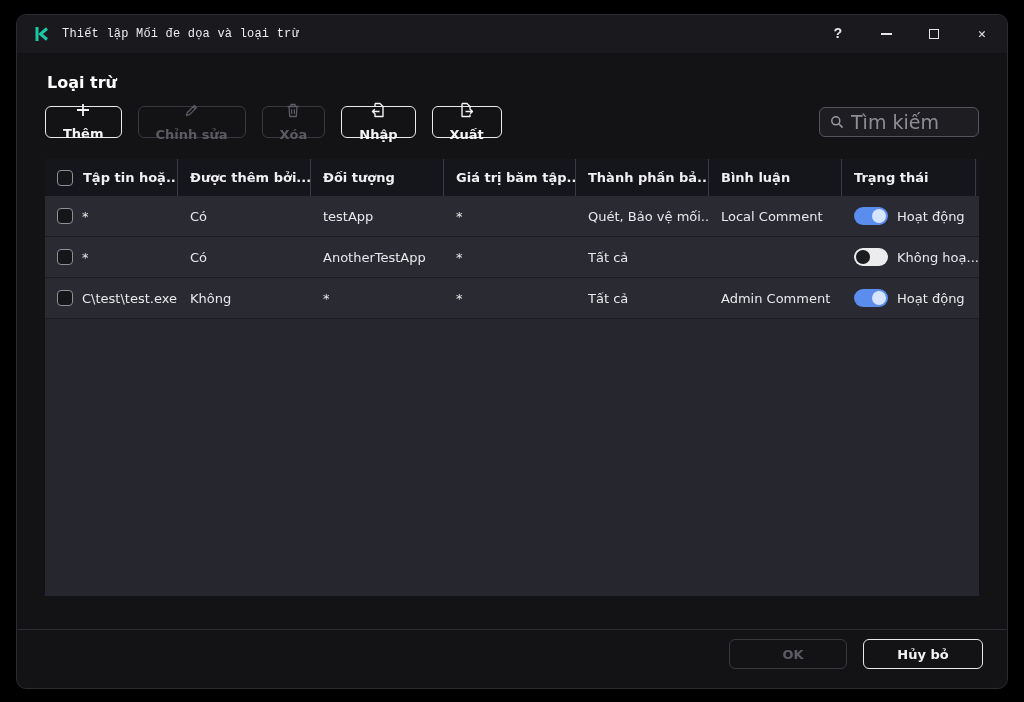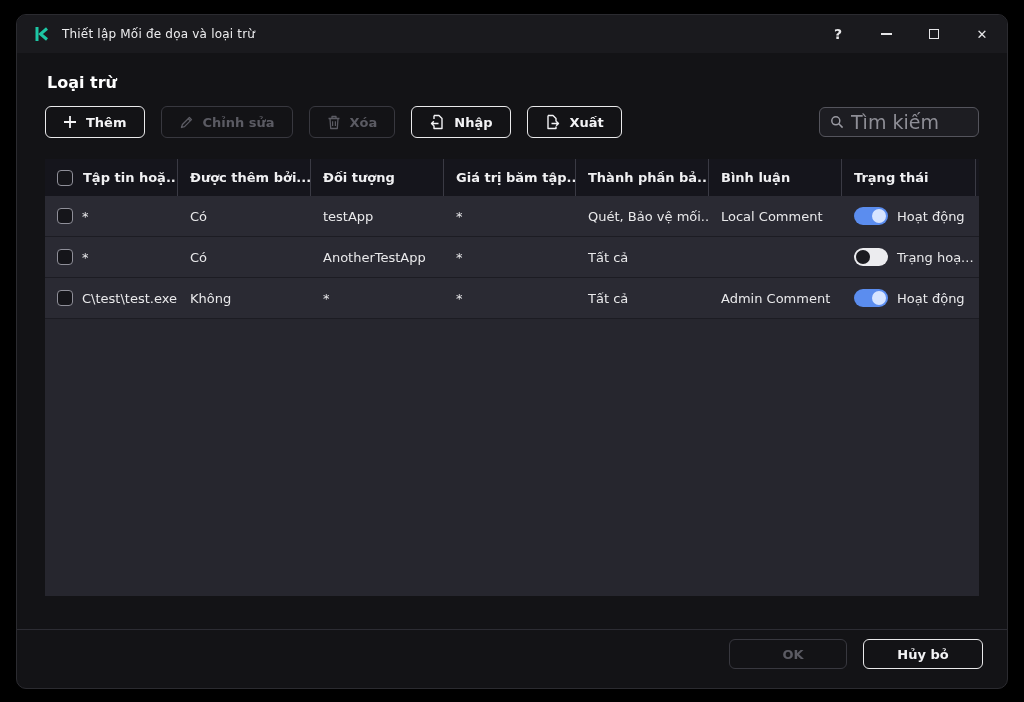--- a/index.html
+++ b/index.html
@@ -3,41 +3,41 @@
 <meta charset="utf-8">
 <style>
   * { margin:0; padding:0; box-sizing:border-box; }
   html,body { width:1024px; height:702px; background:#000; overflow:hidden;
     font-family:"DejaVu Sans","Liberation Sans",sans-serif; }
   .window { position:absolute; left:16px; top:14px; width:992px; height:675px;
     background:#131316; border:1px solid #2b2b30; border-radius:10px; overflow:hidden; }
 
   
   .titlebar { position:absolute; top:0; left:0; right:0; height:38px; background:#1a1a1e;
-    display:flex; align-items:center; padding:0 16px; }
+    display:flex; align-items:center; padding:0 16px;font-family:Liberation Mono, monospace; }
   .logo { width:18px; height:18px; margin-right:11px; flex:none; }
   .title { font-size:12px; color:#ededef; letter-spacing:.2px; }
   .winctrls { margin-left:auto; display:flex; align-items:center; gap:30px; }
   .ctrl { width:18px; height:18px; display:flex; align-items:center; justify-content:center;
     color:#e6e6e8; cursor:default; }
   .help-glyph { font-size:14px; font-weight:bold; }
   .min-bar { width:11px; height:1.5px; background:#e6e6e8; }
   .max-box { width:10px; height:10px; border:1.5px solid #e6e6e8; }
   .close-x { font-size:13px; }
 
   
   .heading { position:absolute; left:30px; top:58px; font-size:16px; font-weight:bold; color:#ffffff; }
 
   
   .toolbar { position:absolute; left:28px; top:91px; right:28px; height:32px;
     display:flex; align-items:center; gap:16px; }
   .btn { display:inline-flex; align-items:center; justify-content:center; gap:9px;
     height:32px; padding:0 17px; border:1px solid #eaeaec; border-radius:6px;
     background:transparent; color:#f3f3f5; font-size:13px; font-weight:600;
-    font-family:inherit; cursor:pointer; white-space:nowrap; }
+    font-family:inherit; cursor:pointer; white-space:nowrap;flex-direction:column; }
   .btn svg { flex:none; }
   .btn.disabled { border-color:#38383f; color:#5b5b63; cursor:default; }
   .search { margin-left:auto; width:160px; height:30px; background:#1d1d22;
     border:1px solid #54545c; border-radius:6px; display:flex; align-items:center;
     gap:7px; padding:0 10px; }
   .search input { flex:1; min-width:0; background:transparent; border:none; outline:none;
     color:#d5d5d9; font-size:19px; font-family:inherit; }
   .search input::placeholder { color:#8e8e96; }
 
   
@@ -184,21 +184,21 @@
         </div>
       <div class="td">Có</div>
       <div class="td">AnotherTestApp</div>
       <div class="td">*</div>
       <div class="td">Tất cả</div>
       <div class="td"></div>
       <div class="td">
           <span class="toggle off">
             <span class="knob"></span>
           </span>
-          <span>Trạng hoạ...</span>
+          <span>Không hoạ...</span>
         </div>
     </div>
 
     <div class="row grid7">
       <div class="td">
           <span class="checkbox"></span>
           <span>C\test\test.exe</span>
         </div>
       <div class="td">Không</div>
       <div class="td">*</div>

